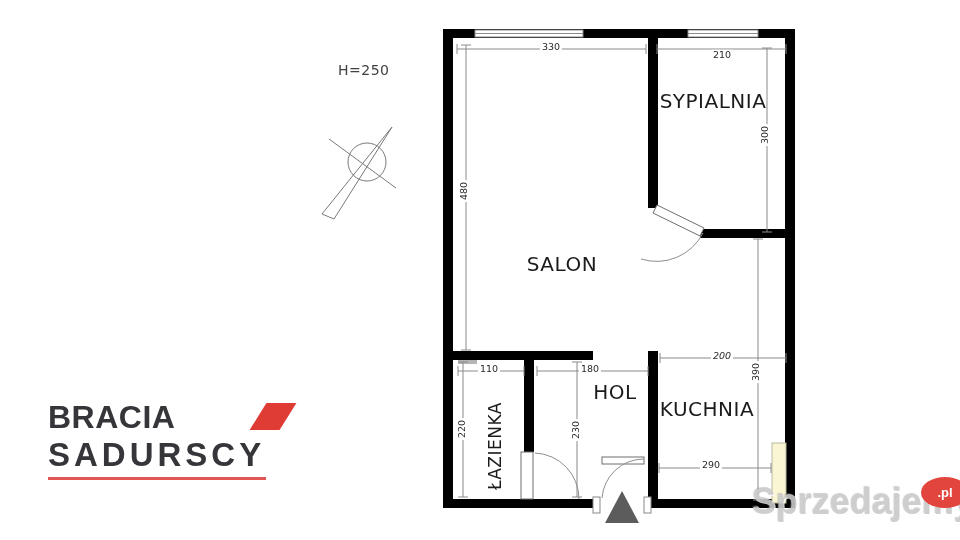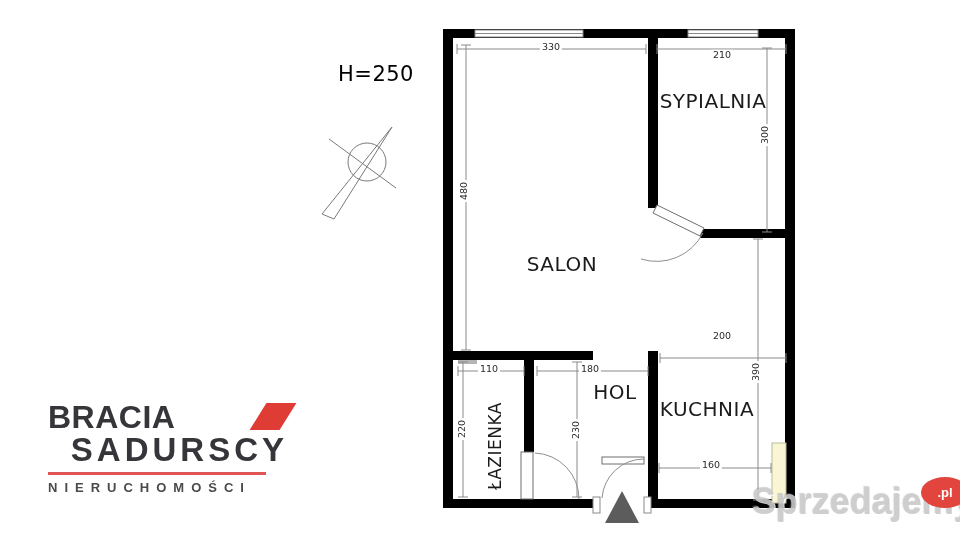--- a/index.html
+++ b/index.html
@@ -5,30 +5,30 @@
   html,body{margin:0;padding:0;background:#fff;}
   .canvas{position:relative;width:960px;height:540px;background:#fff;overflow:hidden;
           font-family:"DejaVu Sans","Liberation Sans",sans-serif;}
   .plan-svg{position:absolute;left:0;top:0;}
   .abs{position:absolute;}
   .ctr{transform:translate(-50%,-50%);white-space:nowrap;}
   .room-label{position:absolute;font-size:20px;color:var(--text);letter-spacing:.5px;}
   .room-label.small{font-size:17px;}
   .rot{transform:translate(-50%,-50%) rotate(-90deg);}
   .dim{position:absolute;font-size:9.5px;line-height:1.1;color:#2a2a2a;background:#fff;padding:0 2px;}
-  .h-note{position:absolute;font-size:21px;color:#000000;letter-spacing:.5px;}
+  .h-note{position:absolute;font-size:14px;color:#404040;letter-spacing:.5px;}
   
   .logo{position:absolute;left:48px;top:401px;width:240px;}
   .logo .row1{display:flex;align-items:flex-start;justify-content:space-between;}
   .logo .w1{font-family:"Liberation Sans",sans-serif;font-weight:800;font-size:32px;line-height:1;
             color:var(--logo_dark);letter-spacing:.5px;}
   .logo .roof{width:30px;height:27px;background:var(--logo_red);transform:skewX(-32deg);
               margin-left:14px;margin-top:2px;}
   .logo .w2{font-family:"Liberation Sans",sans-serif;font-weight:800;font-size:33px;line-height:1;
-            color:var(--logo_dark);letter-spacing:4px;text-align:right;}
+            color:var(--logo_dark);letter-spacing:4px;margin-top:5px;}
   .logo .underline{width:218px;height:3px;background:var(--logo_underline);margin:6px 0 5px;}
   .logo .tagline{font-family:"Liberation Sans",sans-serif;font-size:13px;font-weight:600;
                  color:var(--tagline_gray);letter-spacing:7px;}
   
   .wm-text{position:absolute;left:752px;top:481px;font-family:"Liberation Sans",sans-serif;
            font-weight:700;font-size:36px;color:var(--watermark_gray);opacity:.9;
            text-shadow:1px 1px 0 rgba(255,255,255,.95), -1px -1px 1px rgba(140,140,140,.45);}
   .wm-badge{position:absolute;left:921px;top:477px;width:48px;height:31px;border-radius:50%;
             background:var(--watermark_red);color:#fff;font-family:"Liberation Sans",sans-serif;
             font-weight:700;font-size:13px;display:flex;align-items:center;justify-content:center;}
@@ -125,32 +125,31 @@
   <div class="room-label ctr" style="left:713px;top:101px;">SYPIALNIA</div>
   <div class="room-label ctr" style="left:615px;top:392px;">HOL</div>
   <div class="room-label small rot" style="position:absolute;left:495px;top:446px;">ŁAZIENKA</div>
 
   <span class="dim ctr" style="left:551px;top:47px;">330</span>
   <span class="dim ctr" style="left:722px;top:47px;margin-top:8px;">210</span>
   <span class="dim rot" style="left:464px;top:191px;">480</span>
   <span class="dim rot" style="left:765px;top:135px;">300</span>
   <span class="dim ctr" style="left:489px;top:369px;">110</span>
   <span class="dim ctr" style="left:590px;top:369px;">180</span>
-  <span class="dim ctr" style="left:722px;top:336px;">200</span>
+  <span class="dim ctr" style="left:722px;top:356px;font-style:italic;">200</span>
   <span class="dim rot" style="left:756px;top:372px;">390</span>
   <span class="dim rot" style="left:462px;top:429px;">220</span>
   <span class="dim rot" style="left:576px;top:430px;">230</span>
-  <span class="dim ctr" style="left:711px;top:465px;">160</span>
+  <span class="dim ctr" style="left:711px;top:465px;">290</span>
 
   <div class="logo">
     <div class="row1">
       <span class="w1">BRACIA</span>
       <span class="roof"></span>
     </div>
     <div class="w2">SADURSCY</div>
     <div class="underline"></div>
-    <div class="tagline">NIERUCHOMOŚCI</div>
   </div>
 
   <div class="wm-text">Sprzedajemy</div>
   <div class="wm-badge">.pl</div>
 
 </div>
 
 </body></html>

